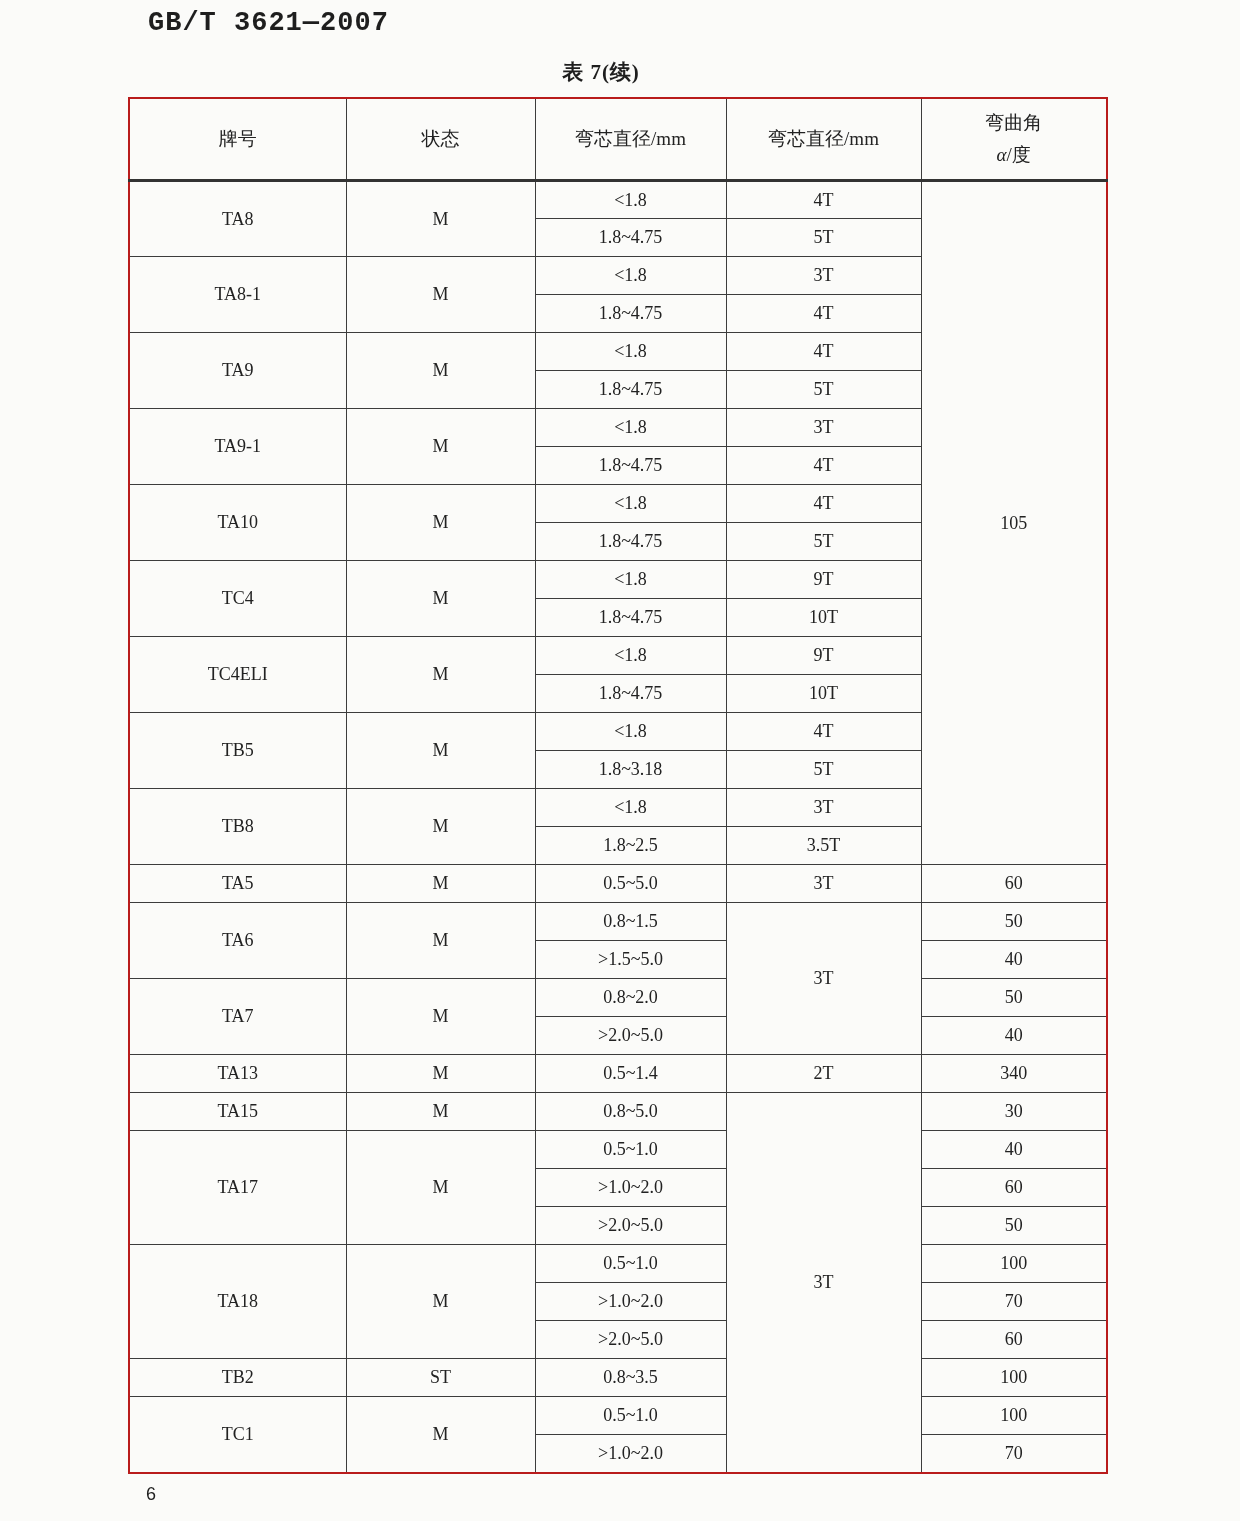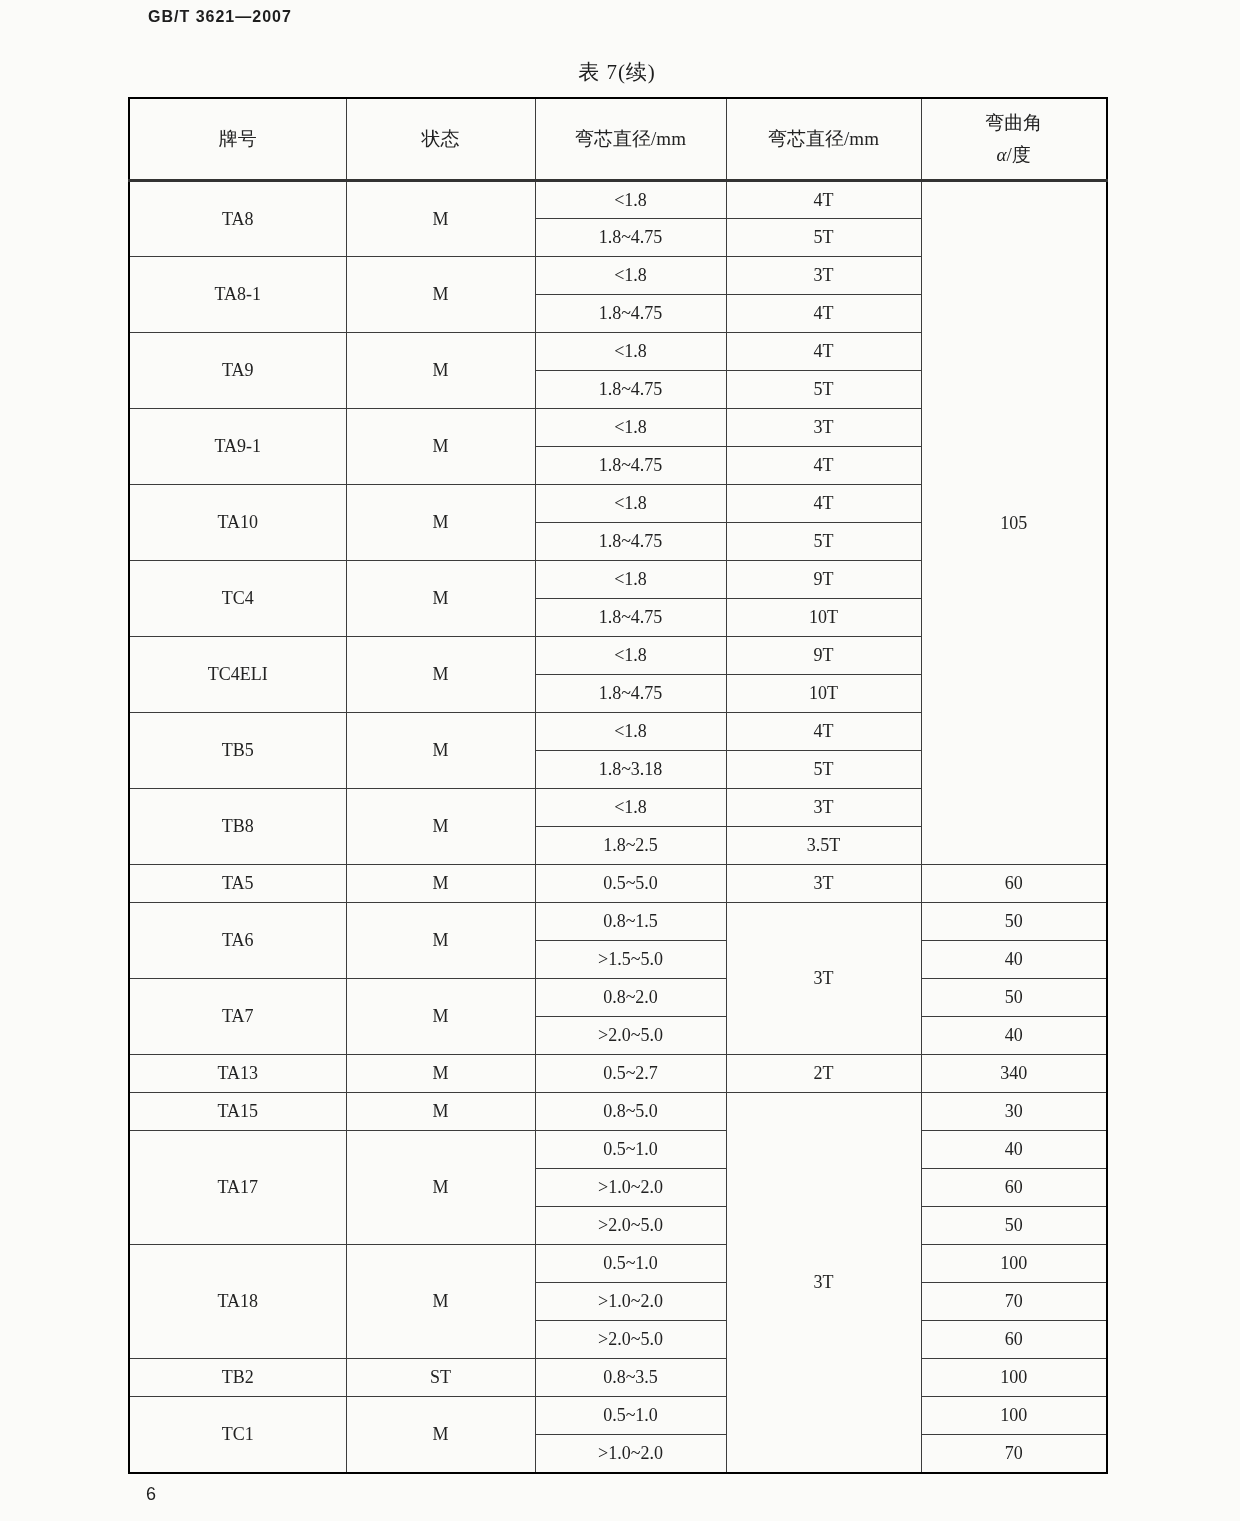--- a/index.html
+++ b/index.html
@@ -5,32 +5,32 @@
   html, body { margin: 0; padding: 0; }
   body {
     width: 1240px; height: 1521px;
     background: #fbfbf9;
     position: relative;
     font-family: "Liberation Serif", "DejaVu Serif", serif;
     color: #1e1e1e;
   }
   .doc-number {
     position: absolute; left: 148px; top: 8px;
-    font-family: Liberation Sans, sans-serif;
-    font-weight: bold; font-size: 16px; letter-spacing: 1px;
+    font-family: Liberation Mono, monospace;
+    font-weight: bold; font-size: 27px; letter-spacing: 1px;
   }
   .table-title {
-    position: absolute; left: 128px; top: 58px; width: 978px;
-    text-align: center; font-size: 21px; font-weight: normal;
+    position: absolute; left: 112px; top: 58px; width: 978px;
+    text-align: center; font-size: 21px; font-weight: bold;
     letter-spacing: 1px;
   }
   table.spec-table {
     position: absolute; left: 128px; top: 97px; width: 978px;
     border-collapse: collapse; table-layout: fixed;
-    border: 2px solid #000000;
+    border: 2px solid #b91c1c;
   }
   .spec-table th, .spec-table td {
     border: 1px solid #3c3c3c;
     text-align: center; vertical-align: middle;
     padding: 0; font-size: 18px;
     font-family: "Liberation Serif", "DejaVu Serif", serif;
     color: #222;
   }
   .spec-table thead th {
     height: 80px; font-size: 19px; font-weight: normal;
@@ -188,21 +188,21 @@
         <td>0.8~2.0</td>
         <td>50</td>
       </tr>
       <tr>
         <td>&gt;2.0~5.0</td>
         <td>40</td>
       </tr>
       <tr>
         <td>TA13</td>
         <td>M</td>
-        <td>0.5~2.7</td>
+        <td>0.5~1.4</td>
         <td>2T</td>
         <td>340</td>
       </tr>
       <tr>
         <td>TA15</td>
         <td>M</td>
         <td>0.8~5.0</td>
         <td rowspan="10">3T</td>
         <td>30</td>
       </tr>

